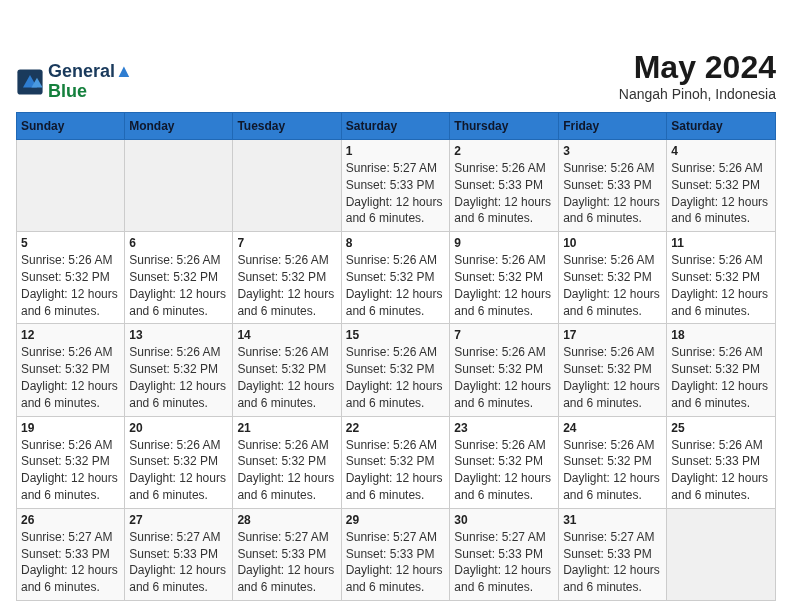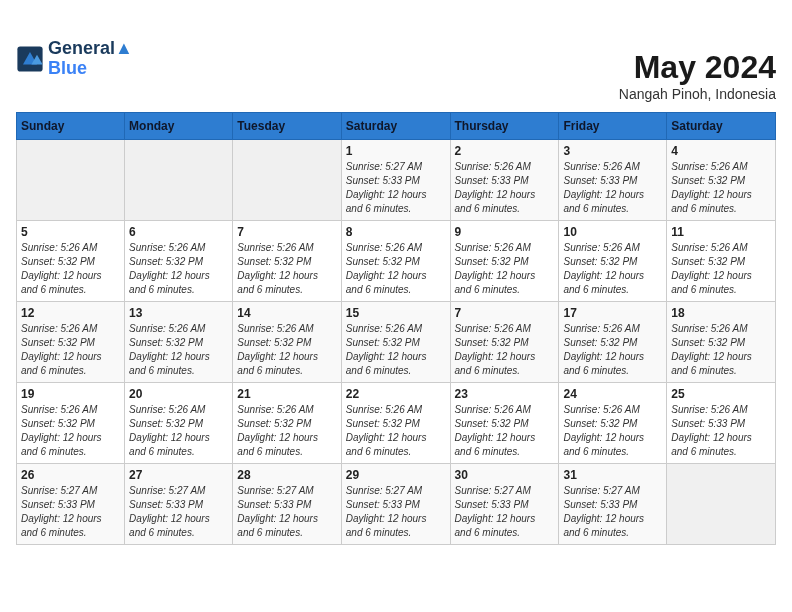--- a/index.html
+++ b/index.html
@@ -6,21 +6,21 @@
     body {
       font-family: Arial, sans-serif;
       background: #fff;
       width: 792px;
       min-height: 612px;
       padding: 16px;
     }
     .header {
       display: flex;
       justify-content: space-between;
-      align-items: center;
+      align-items: flex-end;
       margin-bottom: 10px;
     }
     .logo {
       display: flex;
       align-items: center;
     }
     .logo-text {
       font-size: 18px;
       font-weight: bold;
       color: #1a3a5c;
@@ -73,42 +73,41 @@
       background: #f9f9f9;
     }
     .day-num {
       font-weight: bold;
       font-size: 12px;
       color: #222;
       display: block;
       margin-bottom: 2px;
     }
     .day-info {
-      font-size: 10px;
+      font-size: 12px;
       color: #333;
       line-height: 1.4;
-      font-style: italic;
     }
     .empty-cell {
       background: #f0f0f0 !important;
     }
   </style>
 </head>
 <body>
 
 <div class="header">
   <div class="logo">
     <svg class="logo-icon" viewBox="0 0 40 40">
       <rect x="2" y="2" width="36" height="36" rx="4" fill="#1a3a5c"></rect>
       <polygon points="10,28 20,10 30,28" fill="#2e7dd1"></polygon>
       <polygon points="22,28 30,14 38,28" fill="#4a9ae0"></polygon>
     </svg>
     <div class="logo-text">
       <div>General<span>▲</span></div>
-      <div style="color:#3b82f6;">Blue</div>
+      <div style="color:#15803d;">Blue</div>
     </div>
   </div>
   <div class="title-block">
     <div class="month-title">May 2024</div>
     <div class="location">Nangah Pinoh, Indonesia</div>
   </div>
 </div>
 
 <table>
   <thead>

